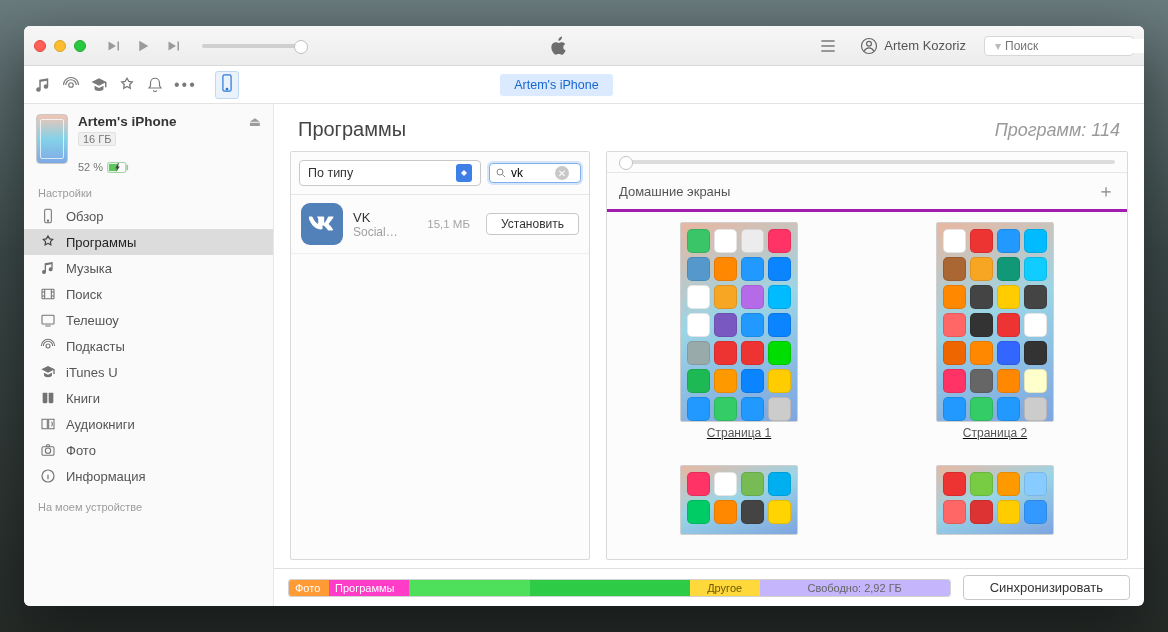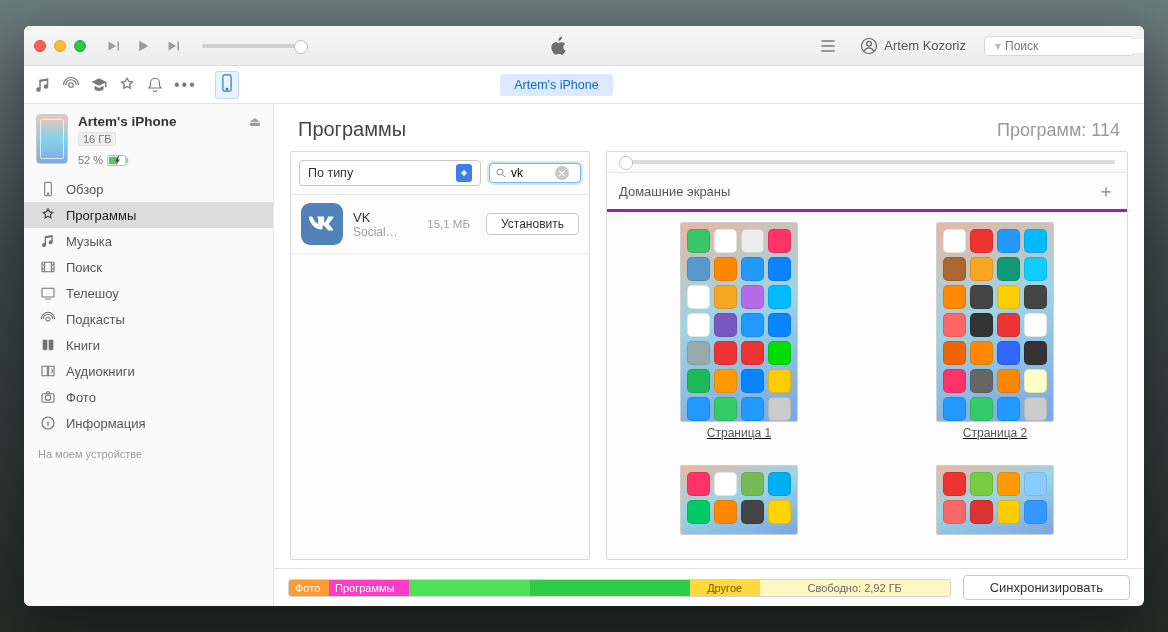--- a/index.html
+++ b/index.html
@@ -34,32 +34,32 @@
 .pill{background:#dceaff;color:#1666d0;border-radius:3px;font-size:12.5px;padding:4px 14px;}
 
 .body{flex:1;display:flex;min-height:0;}
 .sidebar{width:250px;border-right:1px solid #e7e7e7;background:#fafafa;display:flex;flex-direction:column;font-size:13px;color:#444;}
 .devinfo{display:flex;gap:10px;padding:10px 12px;}
 .phone-thumb{width:32px;height:50px;border:1px solid #c9c9c9;border-radius:4px;background:linear-gradient(#f3c5b3,#84d2e8,#7fa9e5);position:relative;}
 .phone-thumb::before{content:"";position:absolute;top:4px;bottom:4px;left:3px;right:3px;border:1px solid rgba(255,255,255,.7);border-radius:2px;}
 .devtext{flex:1;}
 .devname{font-weight:600;color:#333;font-size:13.5px;}
 .devcap{font-size:11px;background:#f0f0f0;border:1px solid #e1e1e1;border-radius:2px;padding:0 4px;color:#777;display:inline-block;margin-top:3px;}
-.devbat{font-size:11px;color:#777;display:flex;align-items:center;gap:4px;margin-top:8px;}
+.devbat{font-size:11px;color:#777;display:flex;align-items:center;gap:4px;margin-top:15px;}
 .eject{color:#9c9c9c;}
 .sechdr{font-size:11px;color:#9c9c9c;padding:4px 14px;}
 .sideitem{display:flex;align-items:center;gap:10px;padding:5px 16px;color:#555;}
 .sideitem.active{background:#dcdcdc;color:#222;}
 .sideitem svg,.sideitem .ico{width:16px;height:16px;color:#737373;flex-shrink:0;}
 .sideitem.active svg{color:#444;}
 
 .main{flex:1;display:flex;flex-direction:column;min-width:0;}
 .mhdr{display:flex;justify-content:space-between;align-items:baseline;padding:14px 24px 10px;}
 .mtitle{font-size:20px;color:#444;}
-.mcount{font-size:18px;color:#9a9a9a;}
+.mcount{font-size:18px;color:#9a9a9a;font-style:italic;}
 .cols{flex:1;display:flex;gap:16px;padding:0 16px 8px;min-height:0;}
 .col{border:1px solid #d9d9d9;background:#fcfcfc;border-radius:2px;display:flex;flex-direction:column;min-height:0;}
 .col.left{width:300px;}
 .col.right{flex:1;}
 .filterbar{display:flex;gap:8px;padding:8px;border-bottom:1px solid #e7e7e7;align-items:center;}
 .select{flex:1;border:1px solid #c8c8c8;border-radius:4px;background:#fff;font-size:12.5px;padding:3px 8px;display:flex;justify-content:space-between;align-items:center;color:#333;}
 .selbtn{width:16px;height:18px;background:#3d7fe6;border-radius:3px;display:flex;flex-direction:column;justify-content:center;align-items:center;gap:1px;}
 .selbtn::before,.selbtn::after{content:"";border:3px solid transparent;}
 .selbtn::before{border-bottom-color:#fff;margin-bottom:-1px;}
 .selbtn::after{border-top-color:#fff;}
@@ -89,21 +89,21 @@
 .slabel{font-size:12px;color:#555;}
 
 .footer{height:38px;border-top:1px solid #e0e0e0;display:flex;align-items:center;padding:0 14px;gap:12px;}
 .capbar{flex:1;height:18px;border:1px solid #d3d3d3;border-radius:3px;display:flex;overflow:hidden;font-size:11px;color:#fff;}
 .seg{display:flex;align-items:center;padding:0 6px;white-space:nowrap;}
 .seg.photo{background:#ff9a34;width:40px;}
 .seg.apps{background:#ff3cc8;width:80px;}
 .seg.green1{background:#4ee05a;flex:1;}
 .seg.green2{background:#2ecc46;width:160px;}
 .seg.other{background:#ffd93b;color:#6b5900;width:70px;justify-content:center;}
-.seg.free{background:#fef9c3;color:#666;width:190px;justify-content:center;}
+.seg.free{background:#c4b5fd;color:#666;width:190px;justify-content:center;}
 .syncbtn{border:1px solid #c8c8c8;background:#fff;border-radius:4px;padding:4px 26px;font-size:13px;color:#333;}
 </style>
 </head>
 <body>
 
 <div class="window">
 
   <div class="titlebar">
     <div class="traffic">
       <div class="dot red"></div>
@@ -194,20 +194,21 @@
             <span>52 %</span>
             <svg width="22" height="11" viewBox="0 0 24 12">
                 <rect x="0.5" y="0.5" width="20" height="11" rx="2" fill="none" stroke="#9c9"></rect>
                 <rect x="2" y="2" width="9" height="8" fill="#5ec65e"></rect>
                 <rect x="21" y="3" width="2" height="6" fill="#9c9"></rect>
                 <path d="M12 1l-3 6h2l-1 4 4-6h-2l1-4z" fill="#444"></path>
               </svg>
           </div>
         </div>
       </div>
+      <div class="sechdr">Настройки</div>
 
       <div class="sideitem">
           <svg viewBox="0 0 24 24" fill="none" stroke="currentColor" stroke-width="1.6">
             <rect x="7" y="2" width="10" height="20" rx="2"></rect>
             <circle cx="12" cy="19" r="1"></circle>
           </svg>
           <span>Обзор</span>
         </div>
       <div class="sideitem active">
           <svg viewBox="0 0 24 24" fill="none" stroke="currentColor" stroke-width="1.8">
@@ -234,20 +235,26 @@
             <path d="M8 21h8"></path>
           </svg>
           <span>Телешоу</span>
         </div>
       <div class="sideitem">
           <svg viewBox="0 0 24 24" fill="none" stroke="currentColor" stroke-width="1.6">
             <circle cx="12" cy="12" r="3"></circle>
             <path d="M5 12a7 7 0 0114 0M2 12a10 10 0 0120 0"></path>
           </svg>
           <span>Подкасты</span>
+        </div>
+      <div class="sideitem">
+          <svg viewBox="0 0 24 24" fill="currentColor">
+            <path d="M12 3L2 8l10 5 8-4v6h2V8L12 3zM6 13v4c0 2 3 3 6 3s6-1 6-3v-4l-6 3-6-3z"></path>
+          </svg>
+          <span>iTunes U</span>
         </div>
       <div class="sideitem">
           <svg viewBox="0 0 24 24" fill="currentColor">
             <path d="M4 4h7v14H4zM13 4h7v14h-7zM4 18c0 1 1 2 3.5 2S11 19 11 18M13 18c0 1 1 2 3.5 2S20 19 20 18"></path>
           </svg>
           <span>Книги</span>
         </div>
       <div class="sideitem">
           <svg viewBox="0 0 24 24" fill="none" stroke="currentColor" stroke-width="1.6">
             <path d="M3 5h8v14H3zM13 5h8v14h-8z"></path>

